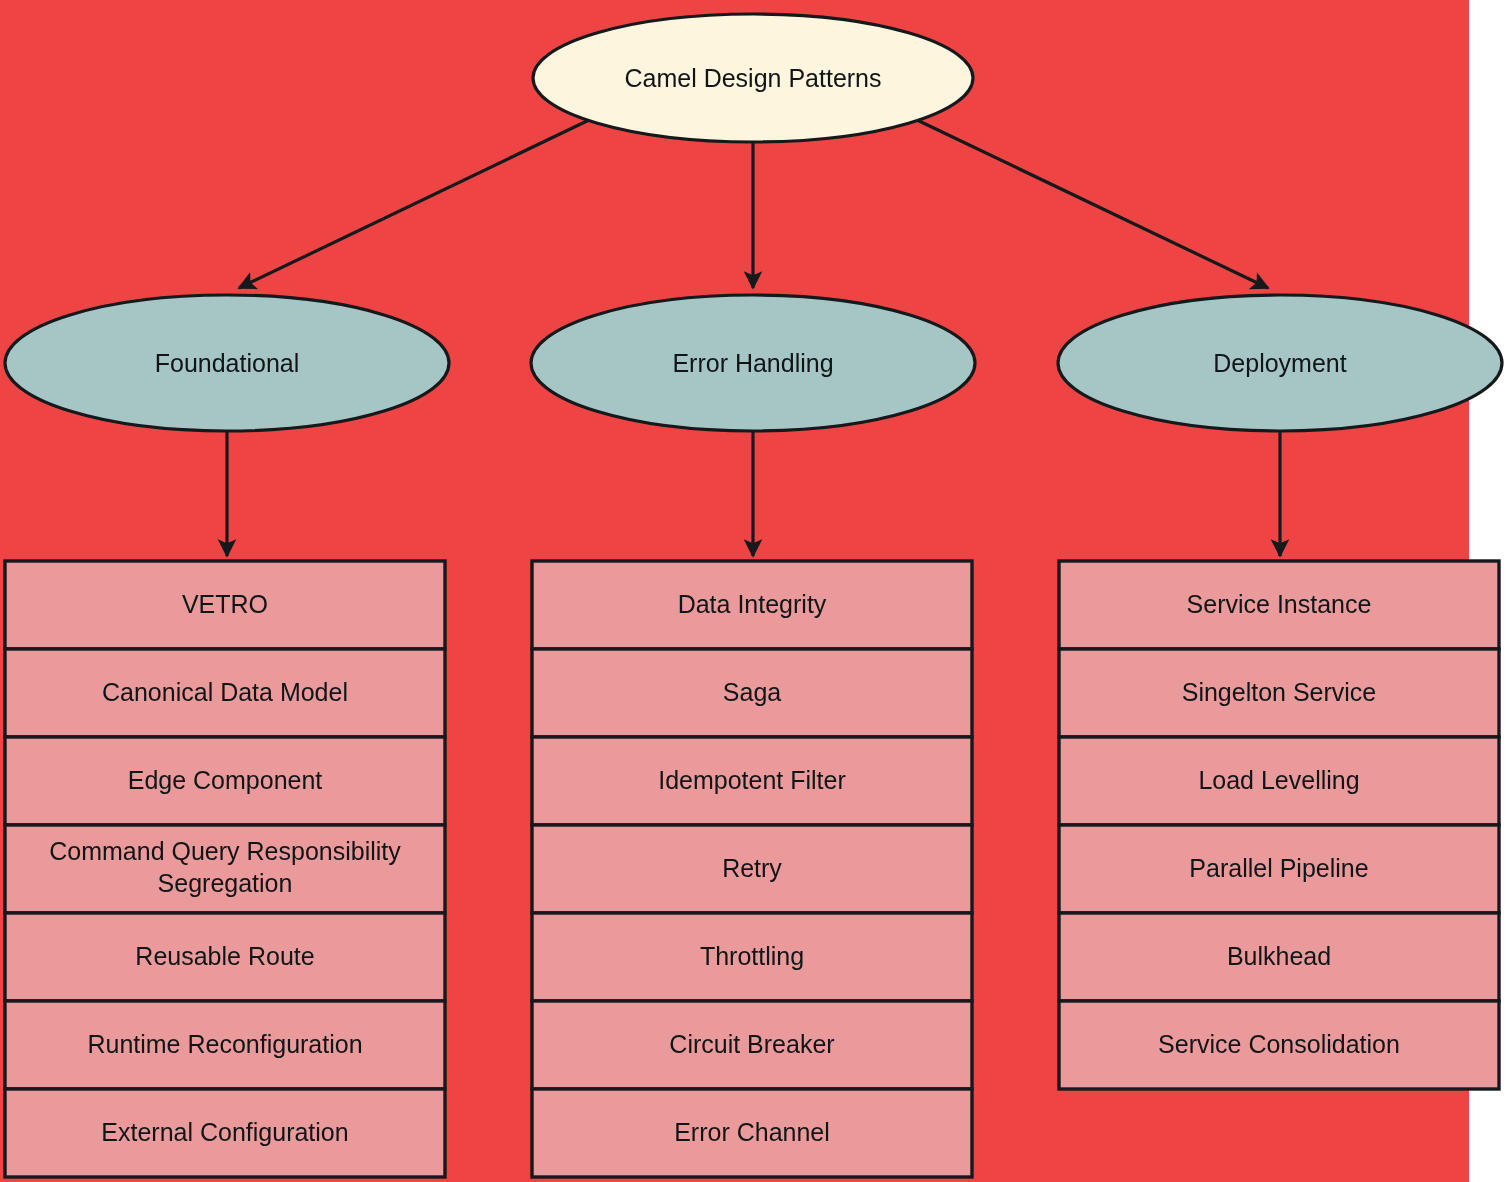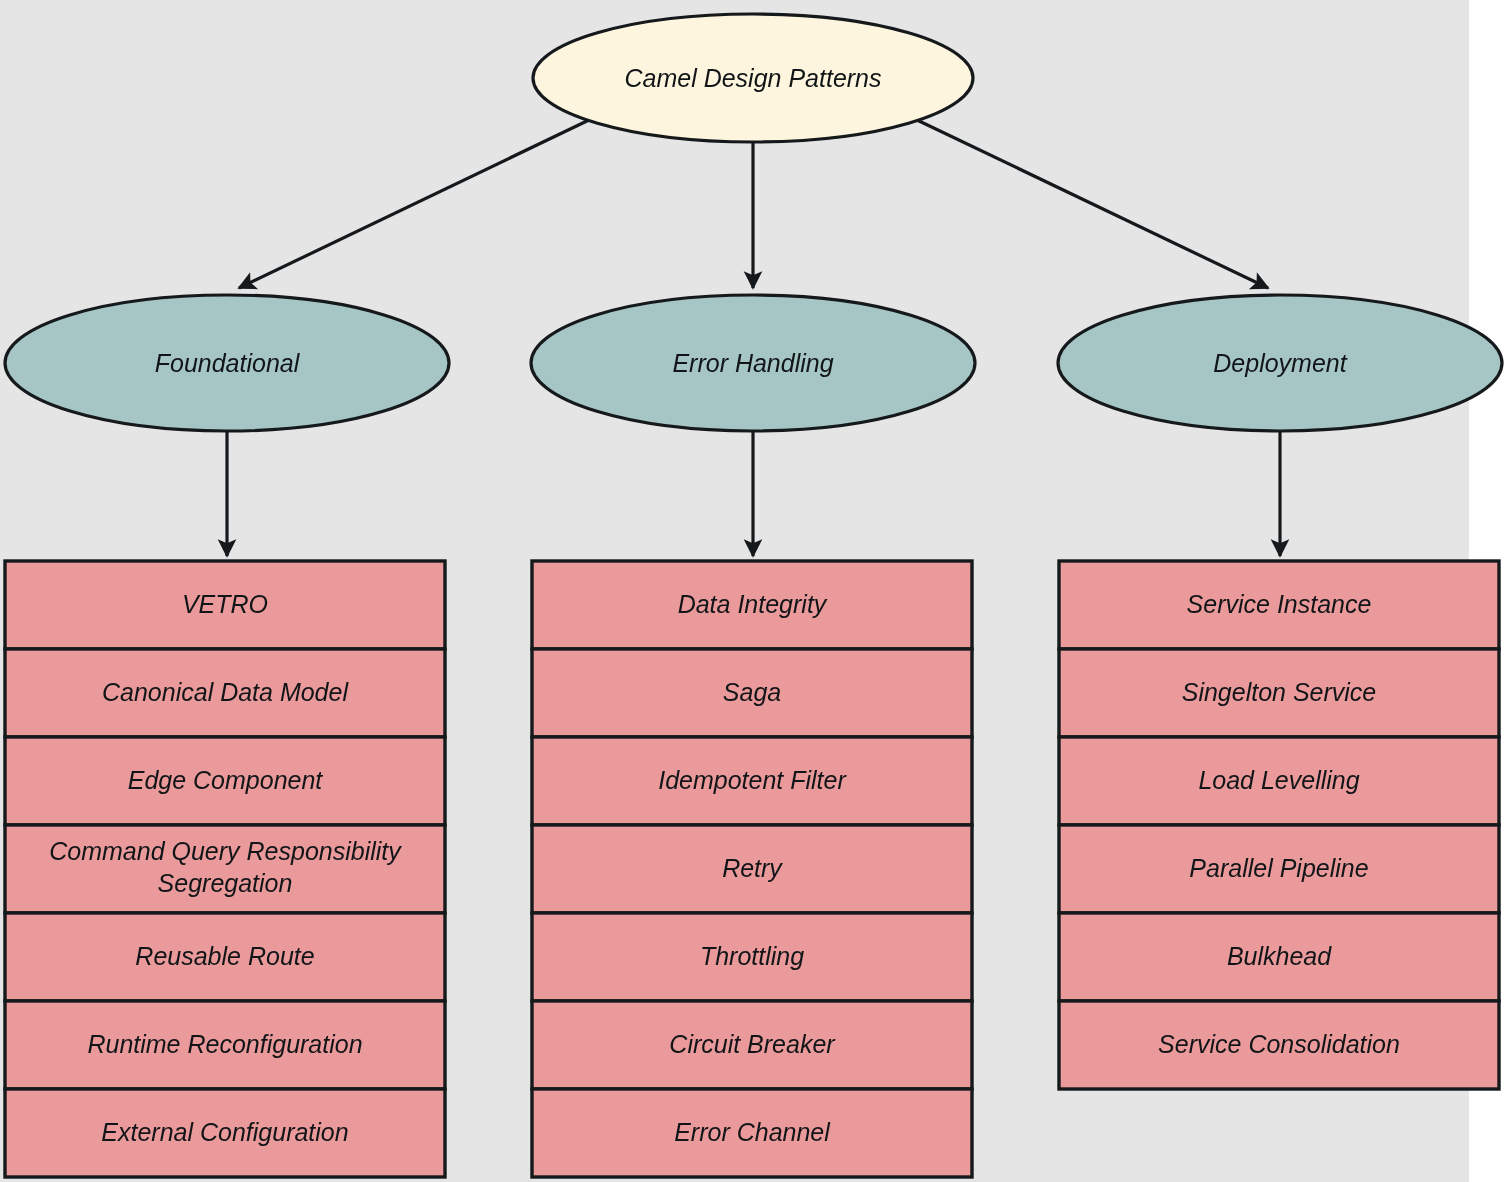--- a/index.html
+++ b/index.html
@@ -11,22 +11,21 @@
   body {
     font-family: "Liberation Sans", sans-serif;
     width: 1507px;
     height: 1182px;
     overflow: hidden;
   }
   #diagram-root {
     position: relative;
     width: 1469px;
     height: 1182px;
-    background: #e5e5e5;
-    font-style: italic;
+    background: #ef4444;
   }
   svg#flowchart {
     display: block;
     width: 1507px;
     height: 1182px;
   }
   .node-ellipse {
     stroke: #15191c;
     stroke-width: 3.2;
   }

